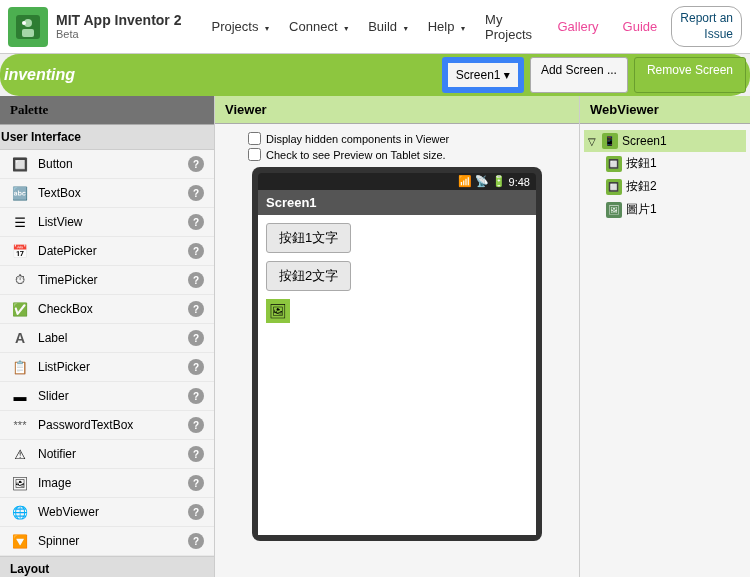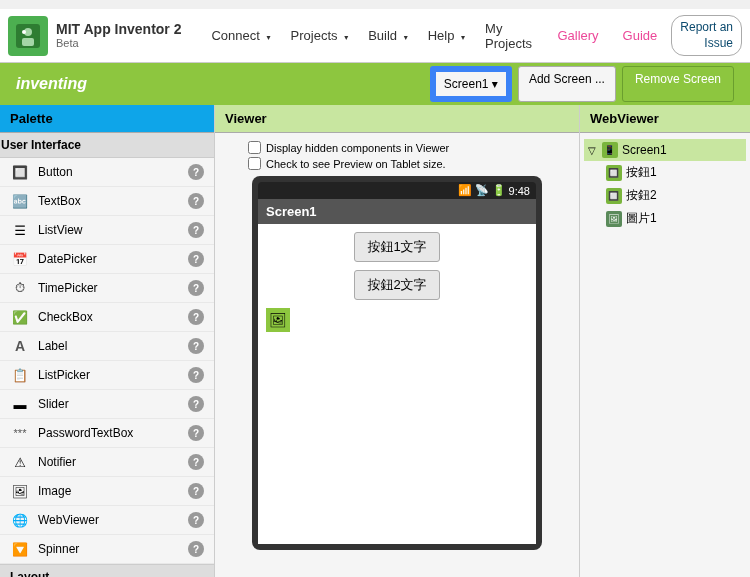--- a/index.html
+++ b/index.html
@@ -6,21 +6,20 @@
     body { font-family: Arial, sans-serif; font-size: 12px; background: #f0f0f0; width: 750px; height: 577px; overflow: hidden; }
 
     
     #navbar {
       background: #fff;
       border-bottom: 1px solid #ccc;
       display: flex;
       align-items: center;
       padding: 20px 8px;
       height: 54px;
-      margin-top: 9px;
     }
     #logo-area {
       display: flex;
       align-items: center;
       margin-right: 20px;
     }
     #logo-icon {
       width: 40px;
       height: 40px;
       background: #4CAF50;
@@ -52,24 +51,25 @@
       cursor: pointer;
       background: #fff;
       color: #0c4a6e;
       text-align: right;
       line-height: 1.3;
     }
 
     
     #inventing-bar {
       background: #8dc63f;
-      padding: 8px 16px;
+      padding: 8px 4px;
       display: flex;
       align-items: center;
       height: 42px;
+      border-radius: 19px;
     }
     #inventing-label {
       color: #fff;
       font-size: 16px;
       font-weight: bold;
       font-style: italic;
       margin-right: auto;
     }
     #screen-controls { display: flex; gap: 6px; }
     .screen-btn {
@@ -106,25 +106,26 @@
 
     
     #palette-panel {
       width: 215px;
       background: #f5f5f5;
       border-right: 1px solid #ccc;
       overflow-y: auto;
       flex-shrink: 0;
     }
     #palette-header {
-      background: #0ea5e9;
+      background: #737373;
       padding: 6px 10px;
       font-weight: bold;
       font-size: 13px;
       border-bottom: 1px solid #aaa;
+      font-family: Liberation Serif, serif;
     }
     #palette-section-header {
       background: #ddd;
       padding: 5px 1px;
       font-weight: bold;
       font-size: 12px;
       border-bottom: 1px solid #ccc;
     }
     .palette-item {
       display: flex;
@@ -211,21 +212,20 @@
       background: #555;
       color: #fff;
       padding: 5px 8px;
       font-size: 13px;
       font-weight: bold;
     }
     #phone-content {
       background: #fff;
       min-height: 320px;
       padding: 8px;
-      text-align: center;
     }
     .phone-button {
       border: 1px solid #aaa;
       background: #e8e8e8;
       padding: 5px 12px;
       margin-bottom: 8px;
       display: inline-block;
       font-size: 13px;
       border-radius: 3px;
       cursor: pointer;
@@ -294,22 +294,22 @@
         <rect x="8" y="16" width="12" height="8" rx="2" fill="#a5d6a7"></rect>
         <circle cx="10" cy="10" r="2" fill="#fff"></circle>
       </svg>
     </div>
     <div id="logo-text">
       <div id="logo-title">MIT App Inventor 2</div>
       <div id="logo-beta">Beta</div>
     </div>
   </div>
 
+  <div class="nav-item">Projects <span class="arrow">▾</span></div>
   <div class="nav-item">Connect <span class="arrow">▾</span></div>
-  <div class="nav-item">Projects <span class="arrow">▾</span></div>
   <div class="nav-item">Build <span class="arrow">▾</span></div>
   <div class="nav-item">Help <span class="arrow">▾</span></div>
   <div class="nav-item">My<br>Projects</div>
 
   <div id="nav-right">
     <div class="nav-right-item">Gallery</div>
     <div class="nav-right-item">Guide</div>
     <div id="report-issue">Report an<br>Issue</div>
   </div>
 </div>

